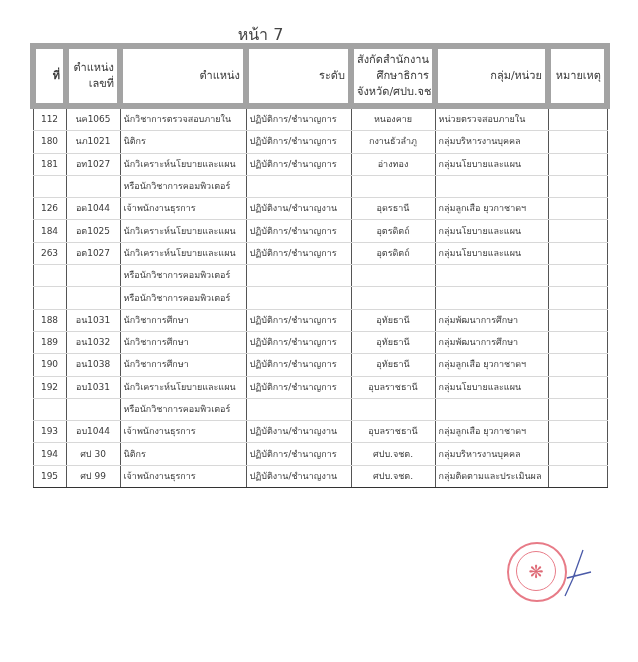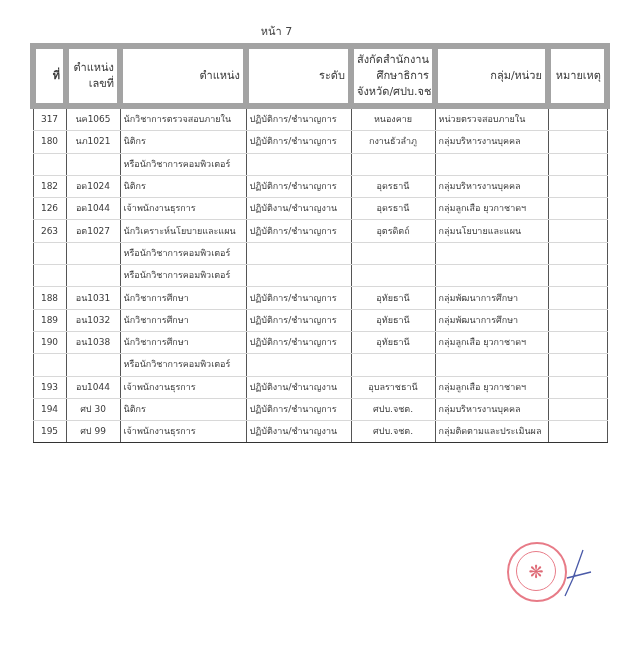--- a/index.html
+++ b/index.html
@@ -1,19 +1,19 @@
 <!DOCTYPE html>
 <html><head>
   <meta charset="utf-8">
   <style>
     html, body { margin:0; padding:0; background:#ffffff; }
     body { width:638px; height:662px; position:relative; overflow:hidden;
            font-family:"DejaVu Sans", "Liberation Sans", sans-serif; color:#333; }
-    .page-num { position:absolute; top:22px; left:16px; width:521px; text-align:center;
-                font-size:11px; color:#444; }
+    .page-num { position:absolute; top:22px; left:0; width:521px; text-align:center;
+                font-size:16px; color:#444; }
     table { position:absolute; left:30px; top:43px; border-collapse:collapse;
             table-layout:fixed; width:574px; }
     th, td { border-left:1px solid #555; border-right:1px solid #555; font-size:9px;
              font-weight:normal; color:#3a3a3a; padding:0 3px; white-space:nowrap; overflow:hidden; }
     thead th { border:6px solid #a3a3a3; height:54px; text-align:right; line-height:16px; font-size:11px; }
     tbody td { height:21.3px; line-height:21px; border-bottom:1px solid #d8d8d8; }
     tbody tr.last td { border-bottom:1.5px solid #333;margin-top:25px; }
     table { border:1.5px solid #333; }
     .c { text-align:center; }
     .l { text-align:left; }
@@ -52,65 +52,74 @@
         <div>สังกัดสำนักงาน</div>
         <div>ศึกษาธิการ</div>
         <div>จังหวัด/ศปบ.จชต.</div>
       </th>
       <th>กลุ่ม/หน่วย</th>
       <th>หมายเหตุ</th>
     </tr>
   </thead>
   <tbody id="tbody">
       <tr>
-        <td class="c">317</td>
+        <td class="c">112</td>
         <td class="c">นค1065</td>
         <td class="l">นักวิชาการตรวจสอบภายใน</td>
         <td class="l">ปฏิบัติการ/ชำนาญการ</td>
         <td class="c">หนองคาย</td>
         <td class="l">หน่วยตรวจสอบภายใน</td>
         <td class="c"></td>
       </tr>
       <tr>
         <td class="c">180</td>
         <td class="c">นภ1021</td>
         <td class="l">นิติกร</td>
         <td class="l">ปฏิบัติการ/ชำนาญการ</td>
         <td class="c">กงานธัวลำภู</td>
         <td class="l">กลุ่มบริหารงานบุคคล</td>
         <td class="c"></td>
       </tr>
       <tr>
-        <td class="c"></td>
-        <td class="c"></td>
-        <td class="l">หรือนักวิชาการคอมพิวเตอร์</td>
-        <td class="l"></td>
-        <td class="c"></td>
-        <td class="l"></td>
-        <td class="c"></td>
-      </tr>
-      <tr>
-        <td class="c">182</td>
-        <td class="c">อด1024</td>
-        <td class="l">นิติกร</td>
-        <td class="l">ปฏิบัติการ/ชำนาญการ</td>
-        <td class="c">อุดรธานี</td>
-        <td class="l">กลุ่มบริหารงานบุคคล</td>
+        <td class="c">181</td>
+        <td class="c">อท1027</td>
+        <td class="l">นักวิเคราะห์นโยบายและแผน</td>
+        <td class="l">ปฏิบัติการ/ชำนาญการ</td>
+        <td class="c">อ่างทอง</td>
+        <td class="l">กลุ่มนโยบายและแผน</td>
+        <td class="c"></td>
+      </tr>
+      <tr>
+        <td class="c"></td>
+        <td class="c"></td>
+        <td class="l">หรือนักวิชาการคอมพิวเตอร์</td>
+        <td class="l"></td>
+        <td class="c"></td>
+        <td class="l"></td>
         <td class="c"></td>
       </tr>
       <tr>
         <td class="c">126</td>
         <td class="c">อด1044</td>
         <td class="l">เจ้าพนักงานธุรการ</td>
         <td class="l">ปฏิบัติงาน/ชำนาญงาน</td>
         <td class="c">อุดรธานี</td>
         <td class="l">กลุ่มลูกเสือ ยุวกาชาดฯ</td>
         <td class="c"></td>
       </tr>
       <tr>
+        <td class="c">184</td>
+        <td class="c">อต1025</td>
+        <td class="l">นักวิเคราะห์นโยบายและแผน</td>
+        <td class="l">ปฏิบัติการ/ชำนาญการ</td>
+        <td class="c">อุตรดิตถ์</td>
+        <td class="l">กลุ่มนโยบายและแผน</td>
+        <td class="c"></td>
+      </tr>
+      <tr>
         <td class="c">263</td>
         <td class="c">อต1027</td>
         <td class="l">นักวิเคราะห์นโยบายและแผน</td>
         <td class="l">ปฏิบัติการ/ชำนาญการ</td>
         <td class="c">อุตรดิตถ์</td>
         <td class="l">กลุ่มนโยบายและแผน</td>
         <td class="c"></td>
       </tr>
       <tr>
         <td class="c"></td>
@@ -148,20 +157,29 @@
         <td class="l">กลุ่มพัฒนาการศึกษา</td>
         <td class="c"></td>
       </tr>
       <tr>
         <td class="c">190</td>
         <td class="c">อน1038</td>
         <td class="l">นักวิชาการศึกษา</td>
         <td class="l">ปฏิบัติการ/ชำนาญการ</td>
         <td class="c">อุทัยธานี</td>
         <td class="l">กลุ่มลูกเสือ ยุวกาชาดฯ</td>
+        <td class="c"></td>
+      </tr>
+      <tr>
+        <td class="c">192</td>
+        <td class="c">อบ1031</td>
+        <td class="l">นักวิเคราะห์นโยบายและแผน</td>
+        <td class="l">ปฏิบัติการ/ชำนาญการ</td>
+        <td class="c">อุบลราชธานี</td>
+        <td class="l">กลุ่มนโยบายและแผน</td>
         <td class="c"></td>
       </tr>
       <tr>
         <td class="c"></td>
         <td class="c"></td>
         <td class="l">หรือนักวิชาการคอมพิวเตอร์</td>
         <td class="l"></td>
         <td class="c"></td>
         <td class="l"></td>
         <td class="c"></td>

